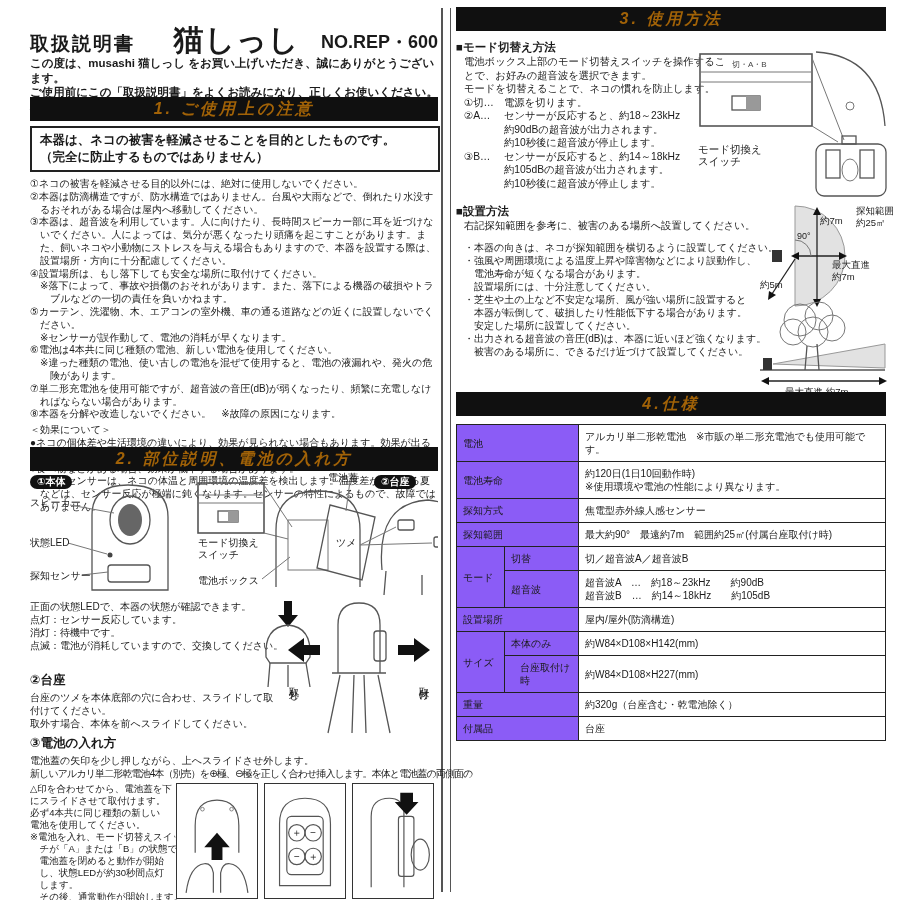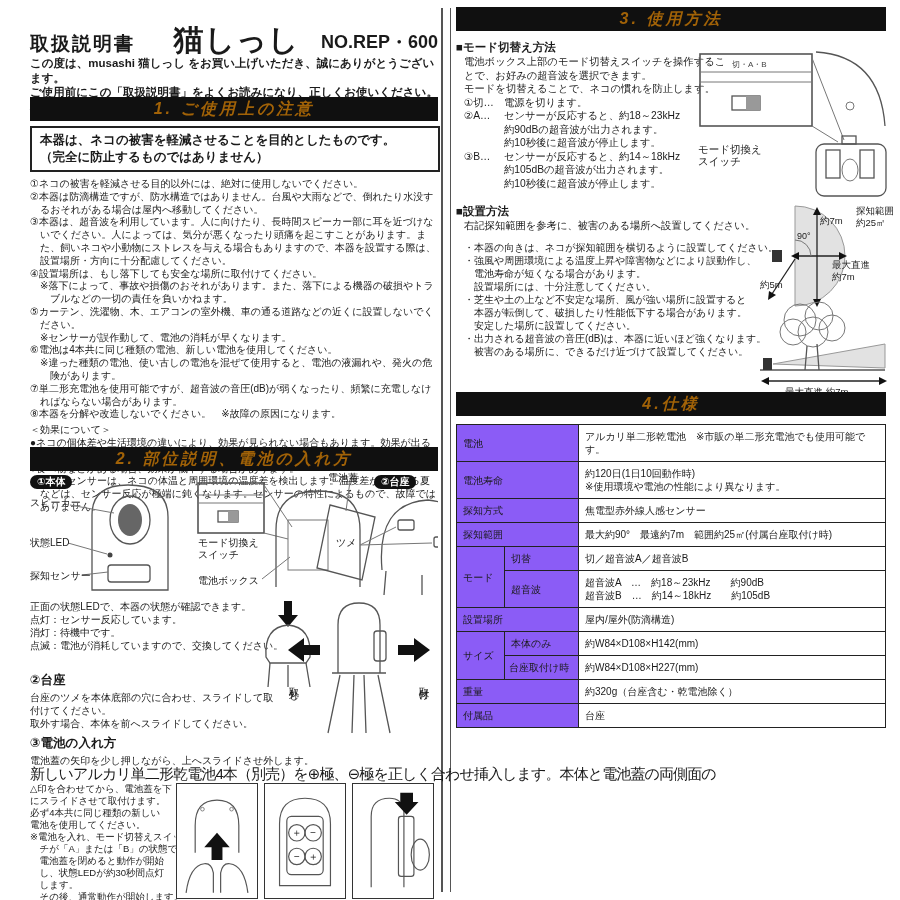--- a/index.html
+++ b/index.html
@@ -17,21 +17,21 @@
   .model-no{font-size:18px;font-weight:bold;}
   .intro{font-size:11.5px;font-weight:bold;line-height:14.5px;}
   .pbox{border:2px solid #222;font-weight:bold;font-size:12.5px;line-height:17px;padding:4px 8px;}
   .list{font-size:10px;line-height:12.8px;}
   .itm{padding-left:1em;text-indent:-1em;}
   .note{padding-left:2em;text-indent:-1em;}
   .eff-title{margin-top:3px;}
   .h3{font-size:12.5px;font-weight:bold;margin:0 0 2px 0;}
   .body-text{font-size:10px;line-height:13px;}
   .nowrap{white-space:nowrap;}
-  .squeeze{font-size:15px;letter-spacing:-0.9px;white-space:nowrap;}
+  .squeeze{font-size:10px;letter-spacing:-0.9px;white-space:nowrap;}
   .badge{display:inline-block;background:#111;color:#fff;font-size:10px;font-weight:bold;
          padding:1px 7px;border-radius:8px;}
   .dlabel{position:absolute;font-size:10px;line-height:11.5px;white-space:nowrap;}
   .vtext{writing-mode:vertical-rl;font-size:10.5px;letter-spacing:2px;}
   .ibox{border:1.5px solid #333;width:80px;height:114px;background:#fff;}
   
   .bhead{font-size:11.5px;font-weight:bold;}
   .rtext{font-size:10.3px;line-height:13.5px;}
   .mode-item{display:flex;}
   .mode-item .mk{width:40px;flex:none;}
@@ -377,21 +377,21 @@
       <tr>
         <td class="lbl" colspan="2">設置場所</td>
         <td>屋内/屋外(防滴構造)</td>
       </tr>
       <tr>
         <td class="lbl" rowspan="2">サイズ</td>
         <td class="lbl">本体のみ</td>
         <td>約W84×D108×H142(mm)</td>
       </tr>
       <tr>
-        <td class="lbl" style="padding-left:4px;padding-right:2px;">台座取付け時</td>
+        <td class="lbl" style="padding-left:15px;padding-right:2px;">台座取付け時</td>
         <td>約W84×D108×H227(mm)</td>
       </tr>
       <tr>
         <td class="lbl" colspan="2">重量</td>
         <td>約320g（台座含む・乾電池除く）</td>
       </tr>
       <tr>
         <td class="lbl" colspan="2">付属品</td>
         <td>台座</td>
       </tr>

